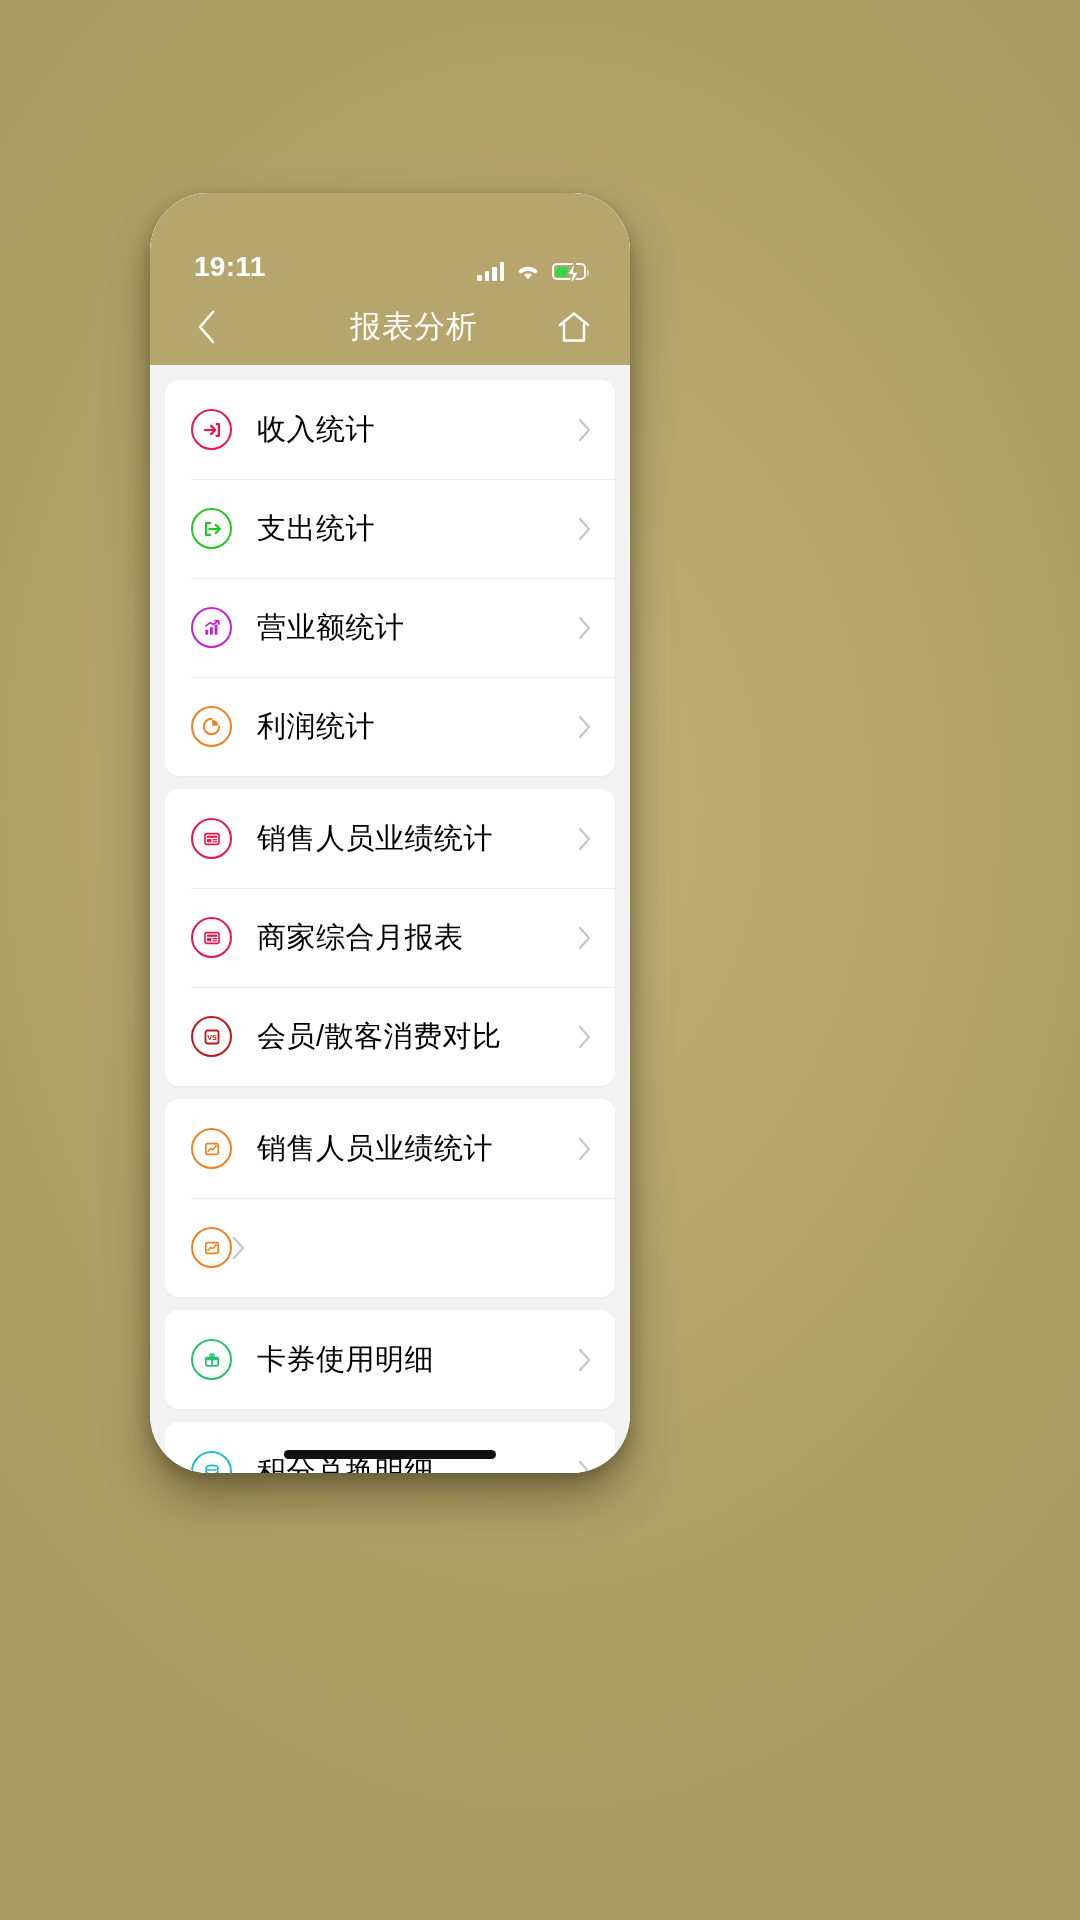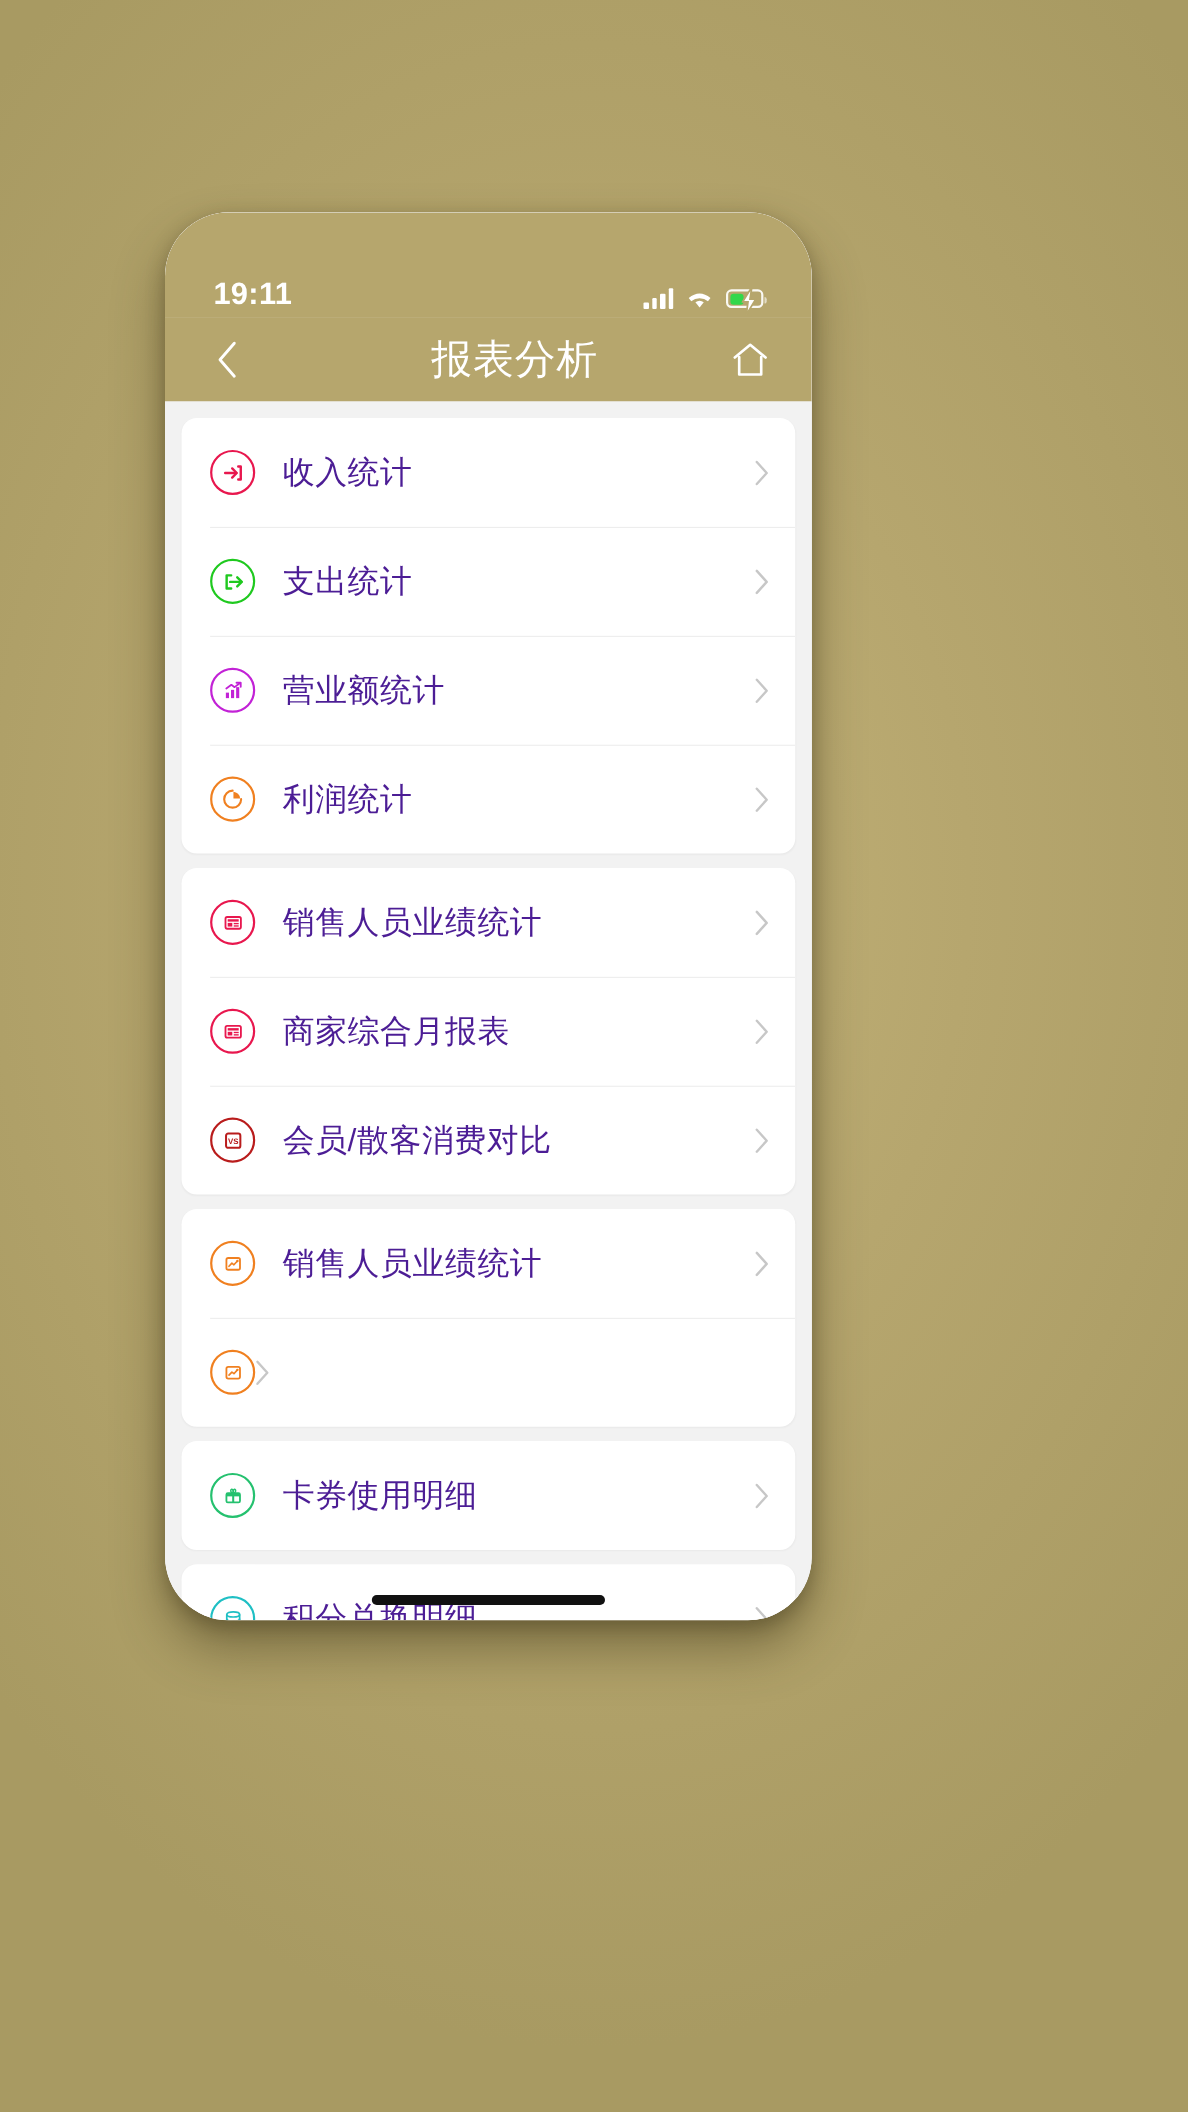--- a/index.html
+++ b/index.html
@@ -9,21 +9,21 @@
     background:#b9a971;
     position:relative;
   }
   
   #backdrop{
     position:absolute;inset:0;
     background:
       radial-gradient(ellipse 70% 55% at 50% 42%, #c2b277 0%, #b6a66e 45%, #a89a62 100%);
   }
   #phone{
-    position:absolute;left:150px;top:193px;width:588px;height:1280px;
+    position:absolute;left:150px;top:193px;width:480px;height:1280px;
     border-radius:58px;
     background:#f2f2f4;
     box-shadow:0 26px 46px rgba(60,52,22,.45), 0 6px 16px rgba(60,52,22,.35);
     overflow:hidden;
   }
   #screen{position:absolute;inset:0;border-radius:58px;overflow:hidden;background:#f2f2f4;}
 
   
   #statusbar{
     height:96px;background:#b6a66d;position:relative;
@@ -54,21 +54,21 @@
   #navbar{
     height:76px;background:#b6a66d;position:relative;
     display:flex;align-items:center;
   }
   #back-btn{
     position:absolute;left:26px;top:0;bottom:0;width:60px;
     display:flex;align-items:center;justify-content:center;cursor:pointer;
   }
   #back-btn svg{width:22px;height:36px;}
   #nav-title{
-    flex:1;text-align:center;color:#fff;font-size:37px;font-weight:400;
+    flex:1;text-align:center;color:#fff;font-size:31px;font-weight:400;
     letter-spacing:1px;
     margin-left:48px;
   }
   #home-btn{
     position:absolute;right:26px;top:0;bottom:0;width:60px;
     display:flex;align-items:center;justify-content:center;cursor:pointer;
   }
   #home-btn svg{width:34px;height:34px;}
 
   
@@ -88,21 +88,21 @@
   .row + .row:before{
     content:"";position:absolute;left:26px;right:0;top:0;height:1px;background:#ededed;
   }
   .ico{
     width:41px;height:41px;flex:0 0 41px;border-radius:50%;
     border:2px solid currentColor;display:flex;align-items:center;justify-content:center;
     box-sizing:border-box;
   }
   .ico svg{display:block;}
   .label{
-    margin-left:25px;font-size:29px;color:#4c1d95;letter-spacing:.5px;
+    margin-left:25px;font-size:29px;color:#000000;letter-spacing:.5px;
     flex:1;white-space:nowrap;
   }
   .chev{width:13px;height:24px;flex:0 0 13px;opacity:.55;}
 
   
   #home-indicator{
     position:absolute;left:50%;transform:translateX(-50%);bottom:14px;
     width:212px;height:9px;border-radius:5px;background:#111;
   }
 </style>

